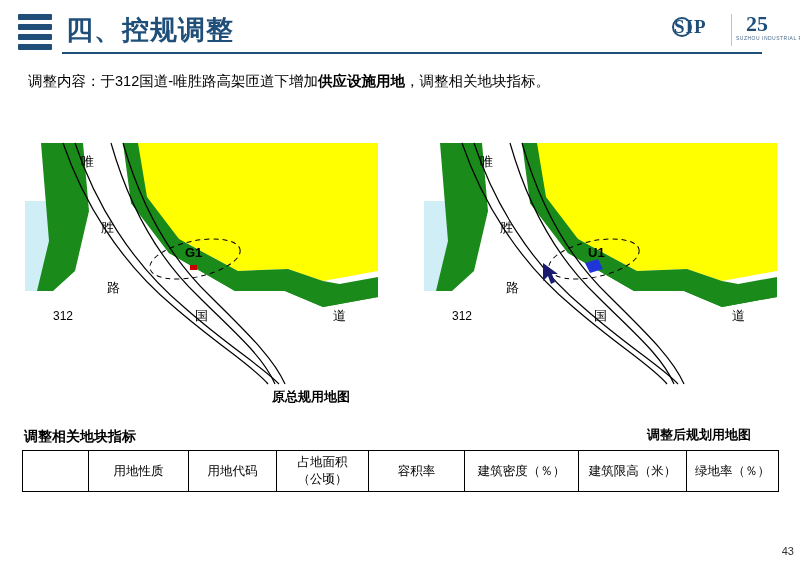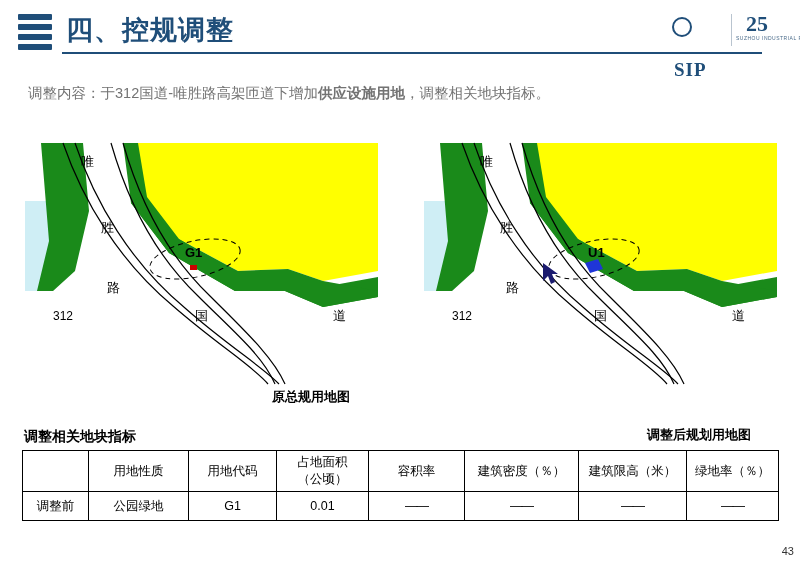--- a/index.html
+++ b/index.html
@@ -61,21 +61,20 @@
     width: 112px; height: 40px;
   }
   .logo-sip {
     position: absolute;
     left: 0; top: 5px;
     font-size: 19px;
     font-weight: bold;
     color: #1f4e79;
     letter-spacing: 1px;
     font-family: "Liberation Serif", serif;
-    margin-top: 43px;
   }
   .logo-s-circle {
     position: absolute;
     left: -2px; top: 6px;
     width: 16px; height: 16px;
     border: 2px solid #1f4e79;
     border-radius: 50%;
   }
   .logo-divider {
     position: absolute;
@@ -97,23 +96,23 @@
     left: 62px; top: 24px;
     font-size: 5px;
     color: #4a6b8a;
     letter-spacing: 0.5px;
     white-space: nowrap;
   }
 
   
   .intro {
     position: absolute;
-    left: 28px; top: 84px;
+    left: 28px; top: 72px;
     font-size: 14.5px;
-    color: #737373;
+    color: #000000;
     white-space: nowrap;
   }
   .intro b { font-weight: bold; }
 
   
   .map {
     position: absolute;
     top: 140px;
     width: 357px;
     height: 245px;
@@ -291,26 +290,16 @@
         <div>占地面积</div>
         <div>（公顷）</div>
       </td>
       <td>容积率</td>
       <td>建筑密度（％）</td>
       <td>建筑限高（米）</td>
       <td>绿地率（％）</td>
     </tr>
   </thead>
   <tbody>
-    <tr>
-      <td>调整前</td>
-      <td>公园绿地</td>
-      <td>G1</td>
-      <td>0.01</td>
-      <td class="dash">——</td>
-      <td class="dash">——</td>
-      <td class="dash">——</td>
-      <td class="dash">——</td>
-    </tr>
   </tbody>
 </table>
 
 <div class="slide-number">43</div>
 
 </body></html>

